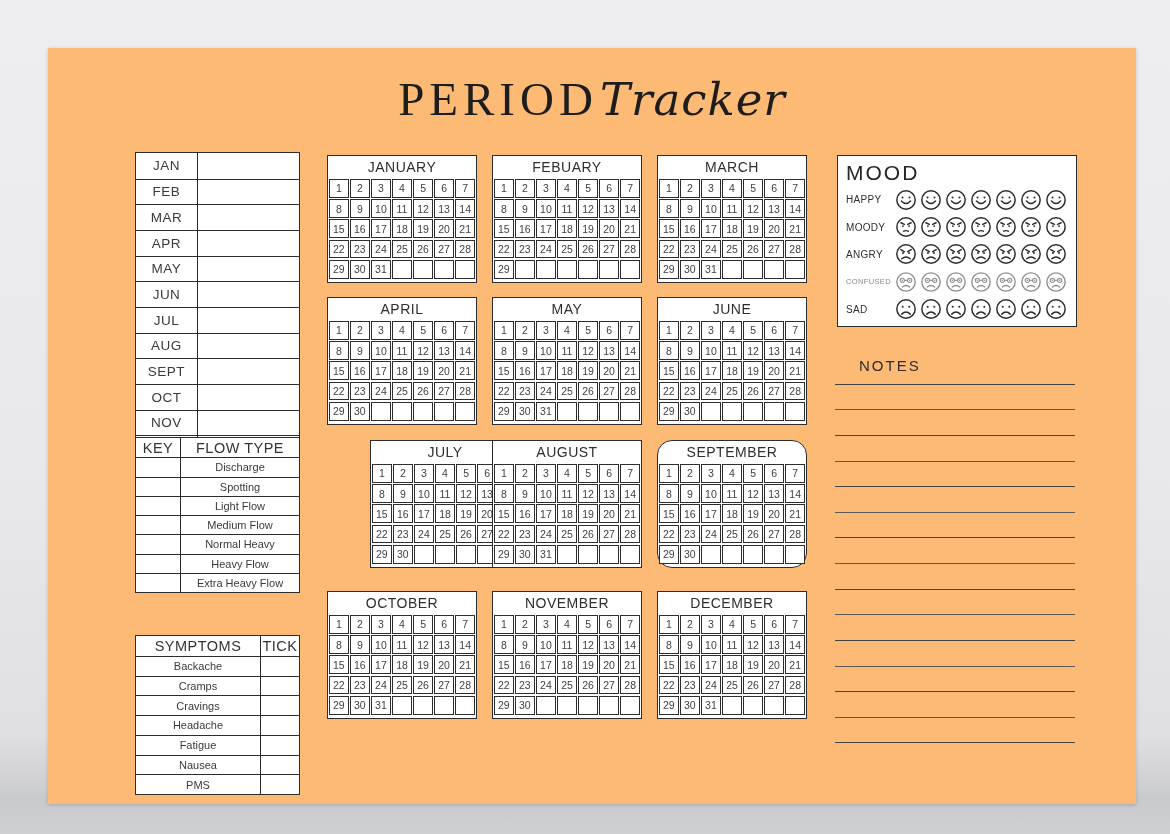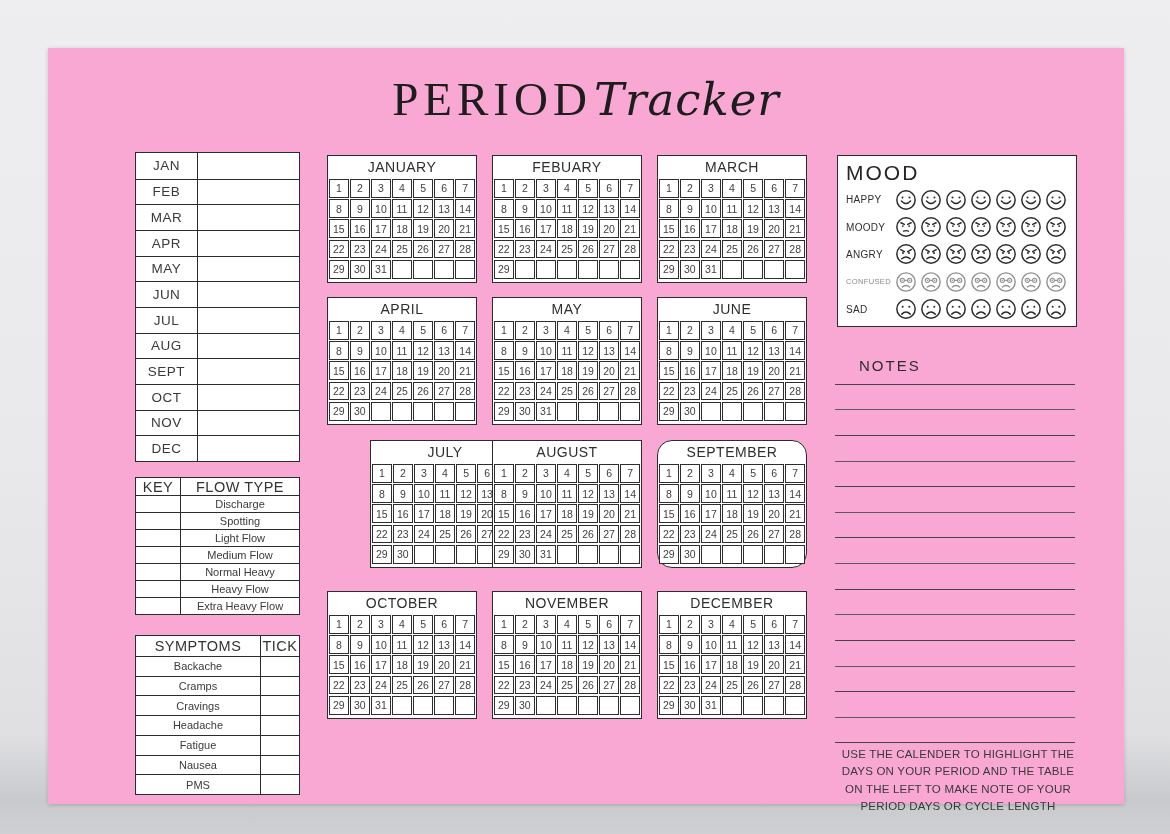--- a/index.html
+++ b/index.html
@@ -3,37 +3,37 @@
 <meta charset="utf-8">
 <style>
   html,body{margin:0;padding:0;}
   body{
     width:1170px;height:834px;position:relative;overflow:hidden;
     background:linear-gradient(180deg,#eeeef0 0%,#e9e9eb 55%,#e0e0e3 88%,#c9cacd 96%,#cfd0d3 100%);
     font-family:"Liberation Sans", sans-serif;
   }
   .page{
     position:absolute;left:48px;top:48px;width:1076px;height:756px;
-    background:#f9a8d4;box-shadow:0 1px 4px rgba(0,0,0,.18);
+    background:#fdba74;box-shadow:0 1px 4px rgba(0,0,0,.18);padding-left:12px;
   }
   
   .title-wrap{position:absolute;left:0;top:24px;width:100%;text-align:center;white-space:nowrap;color:#1d1d1d;}
   .t-serif{font-family:"Liberation Serif", serif;font-size:47px;letter-spacing:5px;}
   .t-script{font-family:"DejaVu Serif", serif;font-style:italic;font-size:45px;letter-spacing:1px;margin-left:2px;}
   
   .ltable{position:absolute;left:87px;width:165px;border:1.6px solid #2c2c2c;background:#fff;
           display:grid;box-sizing:border-box;color:#3a3a3a;}
   .lrow{display:grid;border-top:1.3px solid #2c2c2c;min-height:0;}
   .lrow:first-child{border-top:none;}
   .lcell{display:flex;align-items:center;justify-content:center;overflow:hidden;}
   .bordR{border-right:1.3px solid #2c2c2c;}
   #month-log{top:104px;height:310px;grid-template-rows:repeat(12,1fr);}
   #month-log .lrow{grid-template-columns:62px 1fr;}
   #month-log .ml-label{font-size:13.5px;letter-spacing:.5px;}
-  #flow-key{top:389px;height:138px;grid-template-rows:repeat(8,1fr);margin-top:40px;}
+  #flow-key{top:389px;height:156px;grid-template-rows:repeat(8,1fr);}
   #flow-key .lrow{grid-template-columns:45px 1fr;}
   #flow-key .hdr{font-size:14.5px;letter-spacing:.5px;color:#333;}
   #flow-key .fk-name{font-size:11px;}
   #symptoms{top:587px;height:160px;grid-template-rows:repeat(8,1fr);}
   #symptoms .lrow{grid-template-columns:1fr 38px;}
   #symptoms .hdr{font-size:14.5px;letter-spacing:.5px;color:#333;}
   #symptoms .sy-name{font-size:11px;}
   
   #cal-grid{position:absolute;left:279px;top:107px;width:480px;height:613px;}
   .cal{position:absolute;width:150px;height:128px;border:1.6px solid #2c2c2c;background:#fff;
@@ -975,15 +975,14 @@
       <div class="note-line"></div>
       <div class="note-line"></div>
       <div class="note-line"></div>
       <div class="note-line"></div>
       <div class="note-line"></div>
       <div class="note-line"></div>
       <div class="note-line"></div>
       <div class="note-line"></div>
     </div>
 
-  <div class="footer">USE THE CALENDER TO HIGHLIGHT THE DAYS ON YOUR PERIOD AND THE TABLE ON THE LEFT TO  MAKE NOTE OF YOUR PERIOD DAYS OR CYCLE LENGTH</div>
 
 </div>
 
 </body></html>

